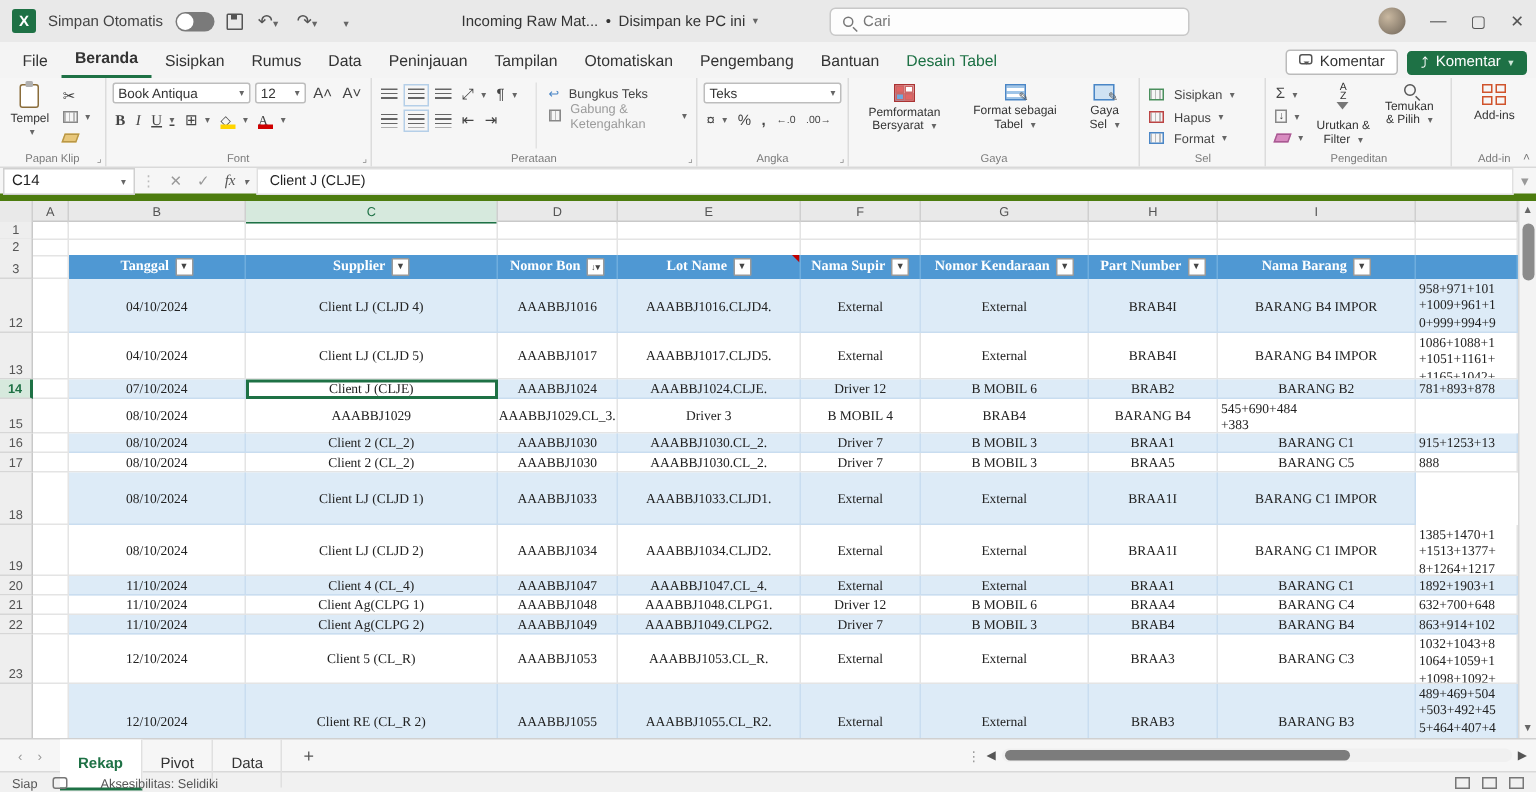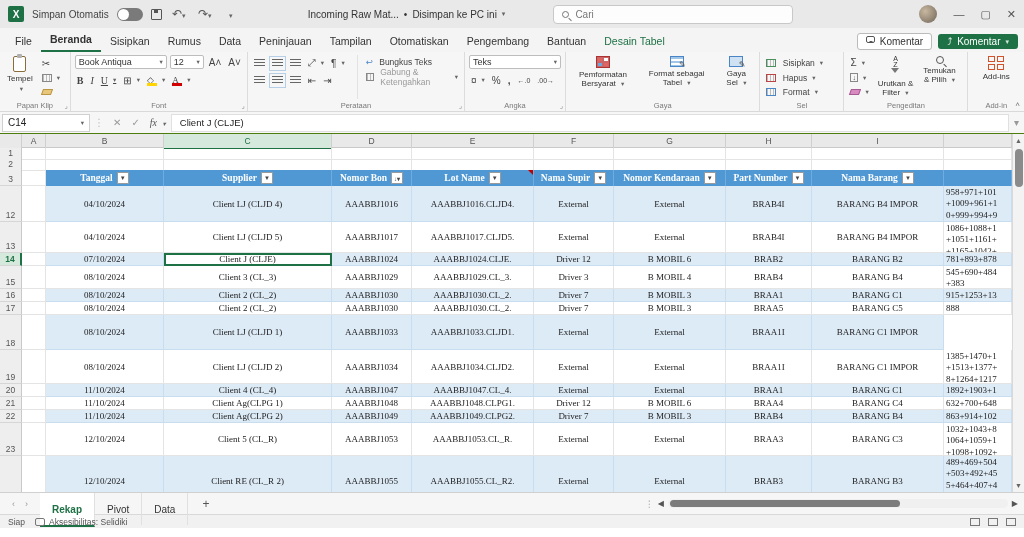--- a/index.html
+++ b/index.html
@@ -62,21 +62,21 @@
   .addins-ic div { border:1.6px solid #d0532b; }
   .small-grid { width:10px; height:8px; border:1px solid #888; background:repeating-linear-gradient(90deg,#bbb 0 1px, transparent 1px 3px); }
   .eraser { width:10px; height:6px; background:#d88bc0; transform:skewX(-20deg); border:1px solid #a85a92; }
   .funnel { width:0; height:0; border:4px solid transparent; border-top:5px solid #777; }
   .searchic2 { width:8px; height:8px; border:1.4px solid #555; border-radius:50%; position:relative; }
   .searchic2::after { content:""; position:absolute; width:4px; height:1.4px; background:#555; transform:rotate(45deg); left:6px; top:8px; }
   .gray { color:#9a9a9a !important; }
   .collapse-chev { position:absolute; right:4px; bottom:2px; font-size:8px; color:#777; }
 
   
-  .formulabar { height:22px; background:#f6f6f6; border-bottom:1px solid #4d7c0f; display:flex; align-items:center; font-size:10px; }
+  .formulabar { height:22px; background:#f6f6f6; border-bottom:5px solid #4d7c0f; display:flex; align-items:center; font-size:10px; }
   .namebox { width:88px; height:18px; background:#fff; border:1px solid #d0d0d0; margin-left:2px; display:flex; align-items:center; justify-content:space-between; padding:0 5px; color:#222; }
   .fb-sep { color:#bbb; padding:0 4px; }
   .fb-ic { color:#999; padding:0 5px; font-size:10px; }
   .fx { font-family:"Liberation Serif",serif; font-style:italic; color:#555; }
   .fb-value { flex:1; height:18px; background:#fff; border:1px solid #e0e0e0; display:flex; align-items:center; padding:0 8px; color:#222; font-size:9.5px; }
 
   
   .sheetwrap { position:relative; height:358px; display:flex; }
   .gridarea { width:1012px; overflow:hidden; }
   .colheads { height:14px; display:grid; background:#e9e9e9; border-bottom:1px solid #c9c9c9; }
@@ -505,21 +505,20 @@
           <div class="cell band">BRAB2</div>
           <div class="cell band">BARANG B2</div>
           <div class="cell qty band">
             <div>781+893+878</div>
           </div>
         </div>
         <div class="grow" style="grid-template-columns: 22px 24px 118px 168px 80px 122px 80px 112px 86px 132px 68px; height: 23px;">
           <div class="gut">15</div>
           <div class="cell"></div>
           <div class="cell">08/10/2024</div>
-          <div class="cell">Client 3 (CL_3)</div>
           <div class="cell">AAABBJ1029</div>
           <div class="cell">AAABBJ1029.CL_3.</div>
           <div class="cell">Driver 3</div>
           <div class="cell">B MOBIL 4</div>
           <div class="cell">BRAB4</div>
           <div class="cell">BARANG B4</div>
           <div class="cell qty">
             <div>545+690+484</div>
             <div>+383</div>
           </div>
@@ -691,21 +690,21 @@
     <span class="hs-arrow">◀</span>
     <div class="hs-track">
         <div class="hs-thumb"></div>
       </div>
     <span class="hs-arrow">▶</span>
   </div>
 </div>
 
 <div class="statusbar">
   <span>Siap</span>
-  <span style="display:flex;gap:4px;align-items:center">
+  <span style="display:flex;gap:22px;align-items:center">
     <span class="viewic" style="border-radius:2px"></span>
     <span>Aksesibilitas: Selidiki</span>
   </span>
   <div class="sb-right">
     <span class="viewic"></span>
     <span class="viewic"></span>
     <span class="viewic"></span>
   </div>
 </div>
 

